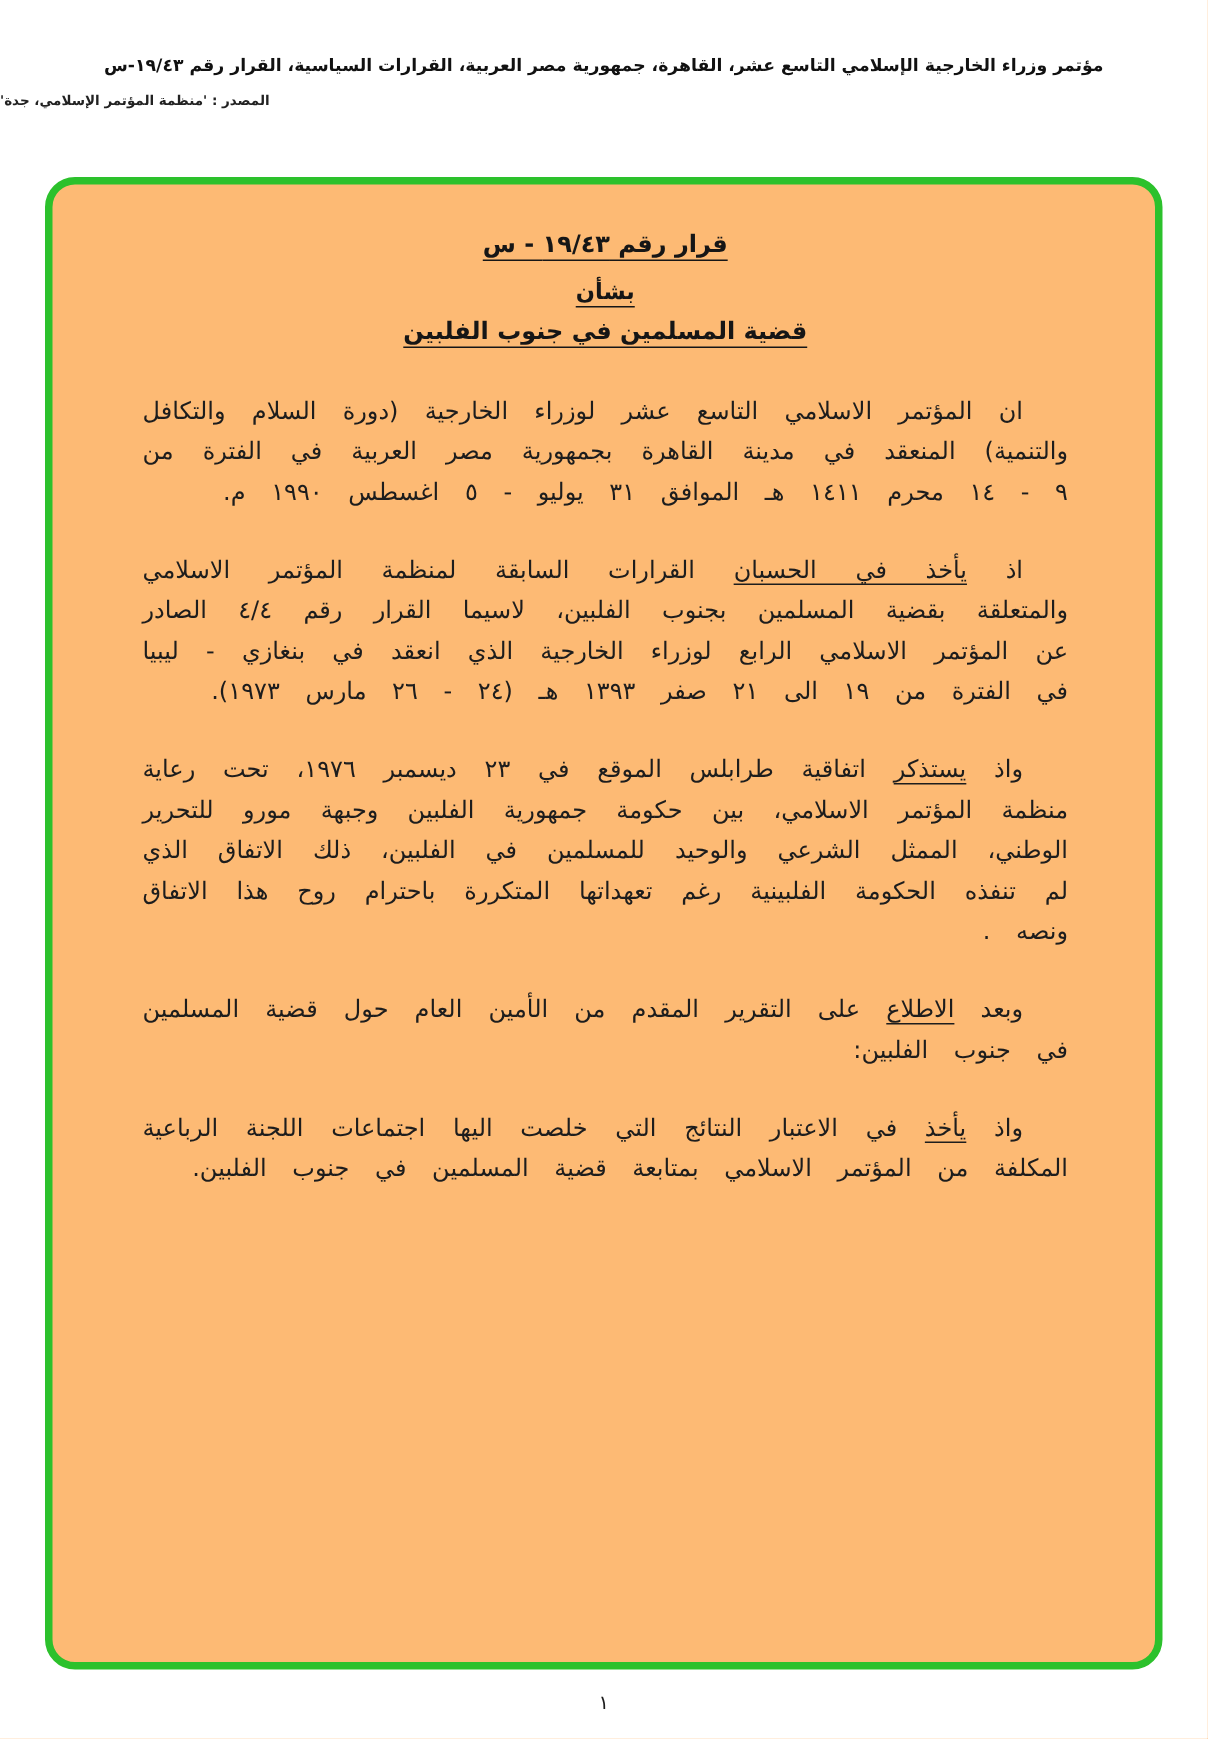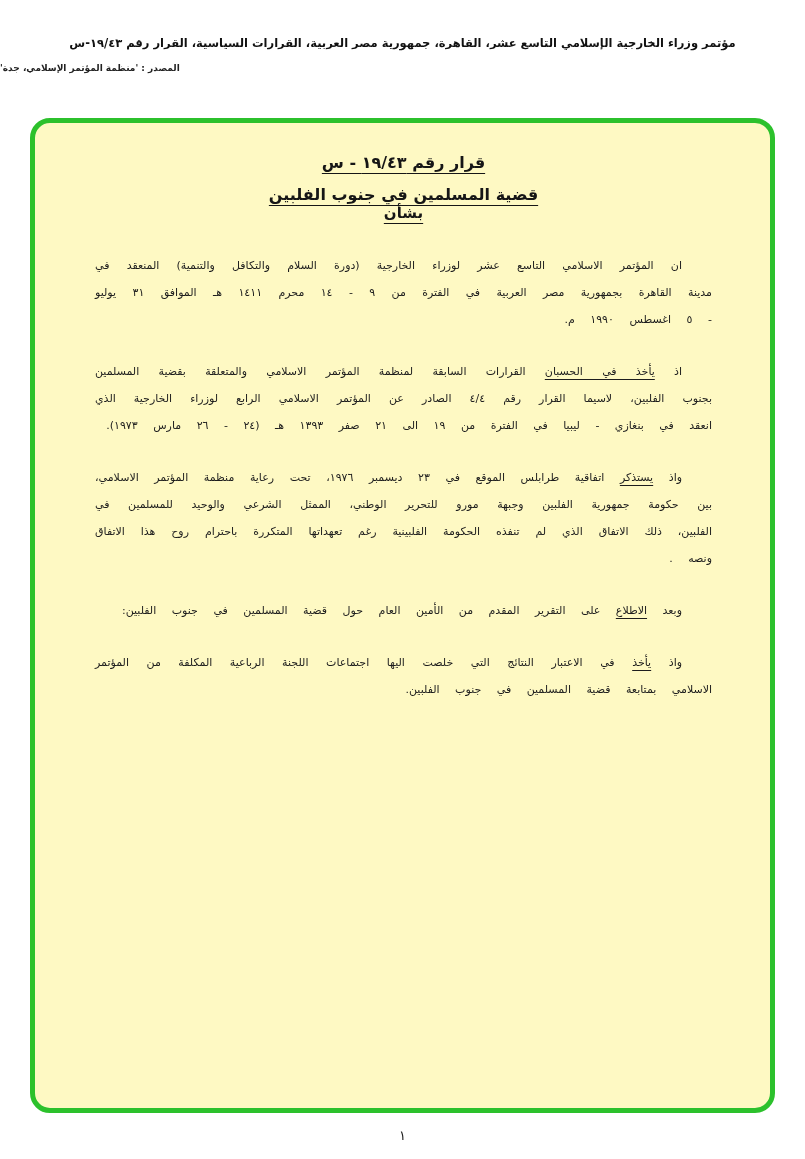--- a/index.html
+++ b/index.html
@@ -30,30 +30,30 @@
   }
   .frame {
     position: absolute;
     top: 118px;
     right: 30px;
     width: 745px;
     height: 995px;
     border: 5px solid var(--border-green, #2cc12c);
     border-radius: 20px;
     padding: 30px 58px 0 60px;
-    background: #fef9c3;
+    background: #fdba74;
   }
   .title-block { text-align: center; margin-bottom: 30px; }
   .title-line { font-weight: bold; font-size: 16px; color: #161616; }
   .title-line .tu { text-decoration: underline; text-underline-offset: 5px; text-decoration-thickness: 1px; }
   .t1 { margin-bottom: 13px; letter-spacing: 1px; }
   .t2 { margin-bottom: 8px; font-size: 15px; }
   .t3 { letter-spacing: 1px; }
   .para {
-    font-size: 11px;
+    font-size: 16px;
     line-height: 27px;
     text-align: justify;
     word-spacing: 12px;
     letter-spacing: 1px;
     margin-bottom: 25px;
     text-indent: 30px;
     color: #1d1d1d;
   }
   .para .u { text-decoration: underline; text-underline-offset: 4px; text-decoration-thickness: 1px; }
   .pagenum {
@@ -69,22 +69,22 @@
 </head>
 <body>
 
 <div class="citation">مؤتمر وزراء الخارجية الإسلامي التاسع عشر، القاهرة، جمهورية مصر العربية، القرارات السياسية، القرار رقم ١٩/٤٣-س</div>
 <div class="source">المصدر : 'منظمة المؤتمر الإسلامي، جدة'</div>
 
 <div class="frame">
 
   <div class="title-block">
     <div class="title-line t1"><span class="tu">قرار رقم ١٩/٤٣ - س</span></div>
+    <div class="title-line t2"><span class="tu">بشأن</span></div>
     <div class="title-line t3"><span class="tu">قضية المسلمين في جنوب الفلبين</span></div>
-    <div class="title-line t2"><span class="tu">بشأن</span></div>
   </div>
 
   <p class="para"><span></span><span class="u"></span><span>ان المؤتمر الاسلامي التاسع عشر لوزراء الخارجية (دورة السلام والتكافل والتنمية) المنعقد في مدينة القاهرة بجمهورية مصر العربية في الفترة من ٩ - ١٤ محرم ١٤١١ هـ الموافق ٣١ يوليو - ٥ اغسطس ١٩٩٠ م.</span></p>
 
   <p class="para"><span>اذ </span><span class="u">يأخذ في الحسبان</span><span> القرارات السابقة لمنظمة المؤتمر الاسلامي والمتعلقة بقضية المسلمين بجنوب الفلبين، لاسيما القرار رقم ٤/٤ الصادر عن المؤتمر الاسلامي الرابع لوزراء الخارجية الذي انعقد في بنغازي - ليبيا في الفترة من ١٩ الى ٢١ صفر ١٣٩٣ هـ (٢٤ - ٢٦ مارس ١٩٧٣).</span></p>
 
 
   <p class="para"><span>واذ </span><span class="u">يستذكر</span><span> اتفاقية طرابلس الموقع في ٢٣ ديسمبر ١٩٧٦، تحت رعاية منظمة المؤتمر الاسلامي، بين حكومة جمهورية الفلبين وجبهة مورو للتحرير الوطني، الممثل الشرعي والوحيد للمسلمين في الفلبين، ذلك الاتفاق الذي لم تنفذه الحكومة الفلبينية رغم تعهداتها المتكررة باحترام روح هذا الاتفاق ونصه .</span></p>
 
 

